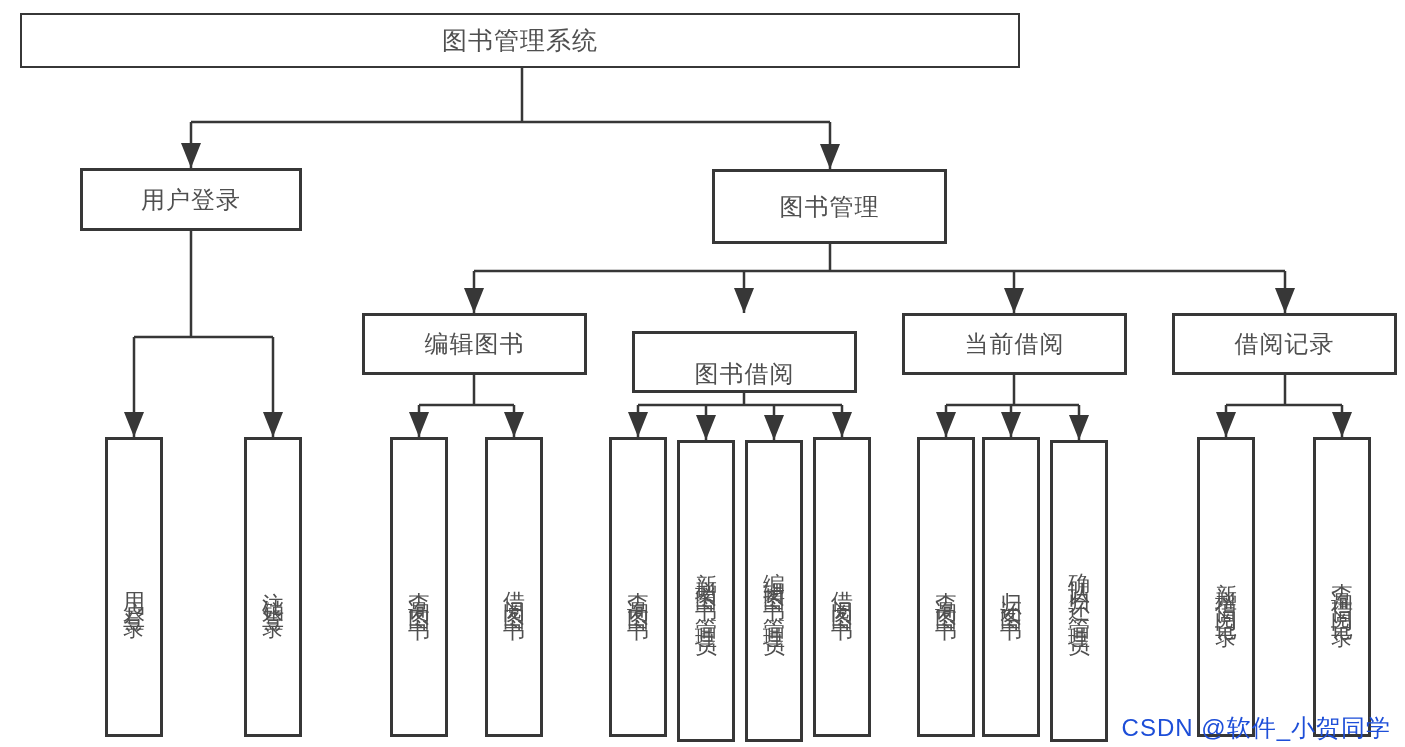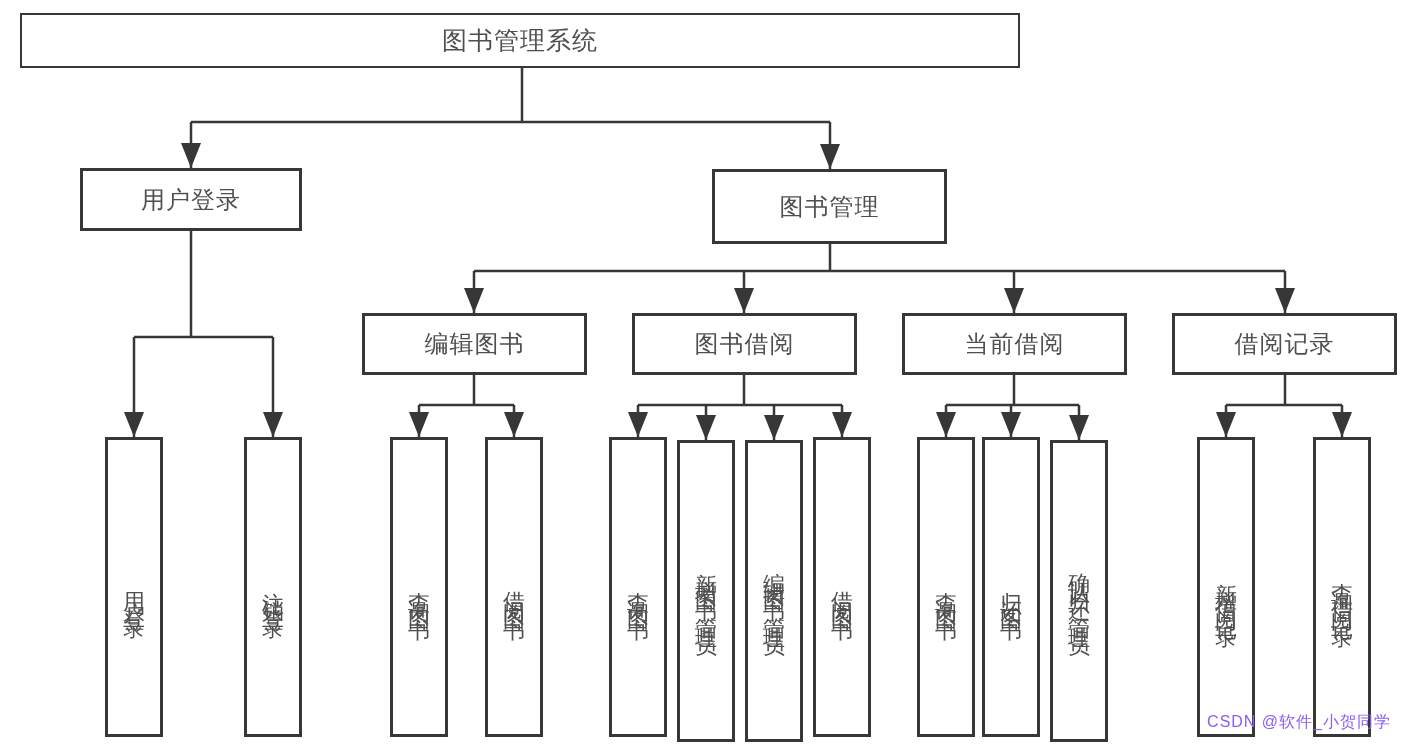--- a/index.html
+++ b/index.html
@@ -11,21 +11,21 @@
   .node{
     position:absolute;z-index:2;background:#ffffff;border:3px solid #373737;
     box-sizing:border-box;display:flex;align-items:center;justify-content:center;
   }
   .node-h .lbl{font-size:24px;letter-spacing:1px;white-space:nowrap;}
   #n-root{left:20px;top:13px;width:1000px;height:55px;border-width:2.5px;}
   #n-root .lbl{font-size:25px;}
   #n-l2-0{left:80px;top:168px;width:222px;height:63px;}
   #n-l2-1{left:712px;top:169px;width:235px;height:75px;}
   #n-l3-0{left:362px;top:313px;width:225px;height:62px;}
-  #n-l3-1{left:632px;top:313px;width:225px;height:62px;}
+  #n-l3-1{left:632px;top:331px;width:225px;height:62px;align-items:flex-end;}
   #n-l3-2{left:902px;top:313px;width:225px;height:62px;}
   #n-l3-3{left:1172px;top:313px;width:225px;height:62px;}
   .node-v{top:437px;width:58px;height:300px;}
   .node-v .lbl{
     writing-mode:vertical-rl;text-orientation:mixed;
     font-size:22px;letter-spacing:9px;margin-bottom:-9px;line-height:1;white-space:nowrap;
   }
   #lf-0{left:105px;}
   #lf-1{left:244px;}
   #lf-2{left:390px;}
@@ -34,21 +34,21 @@
   #lf-5{left:677px;top:440px;height:302px;}
   #lf-6{left:745px;top:440px;height:302px;}
   #lf-7{left:813px;}
   #lf-8{left:917px;}
   #lf-9{left:982px;}
   #lf-10{left:1050px;top:440px;height:302px;}
   #lf-11{left:1197px;}
   #lf-12{left:1313px;}
   .watermark{
     position:absolute;right:14px;top:712px;z-index:5;
-    font-size:16px;letter-spacing:1px;color:#8b5cf6;white-space:nowrap;
+    font-size:24px;letter-spacing:1px;color:#1d4ed8;white-space:nowrap;
   }
 </style>
 </head>
 <body>
 
 <div class="stage">
 
   <svg class="connectors" width="1405" height="747" viewBox="0 0 1405 747">
     <defs>
       <marker id="arrow" markerUnits="userSpaceOnUse" markerWidth="30" markerHeight="24" refX="25" refY="12" orient="auto">

